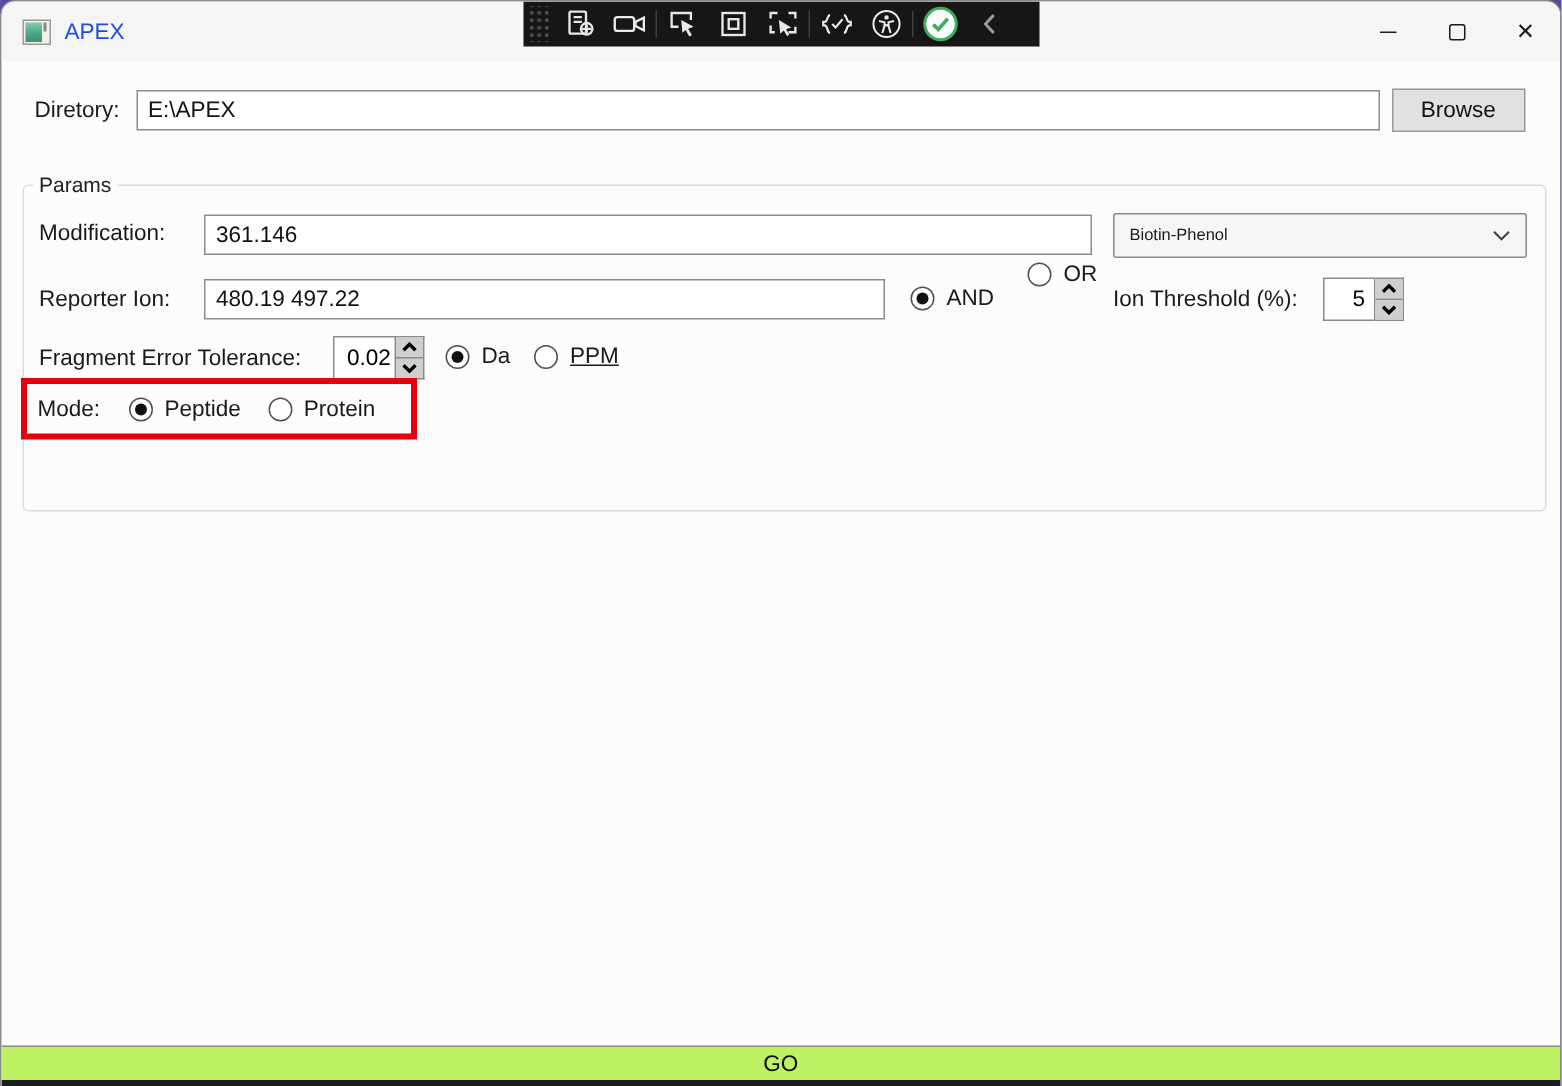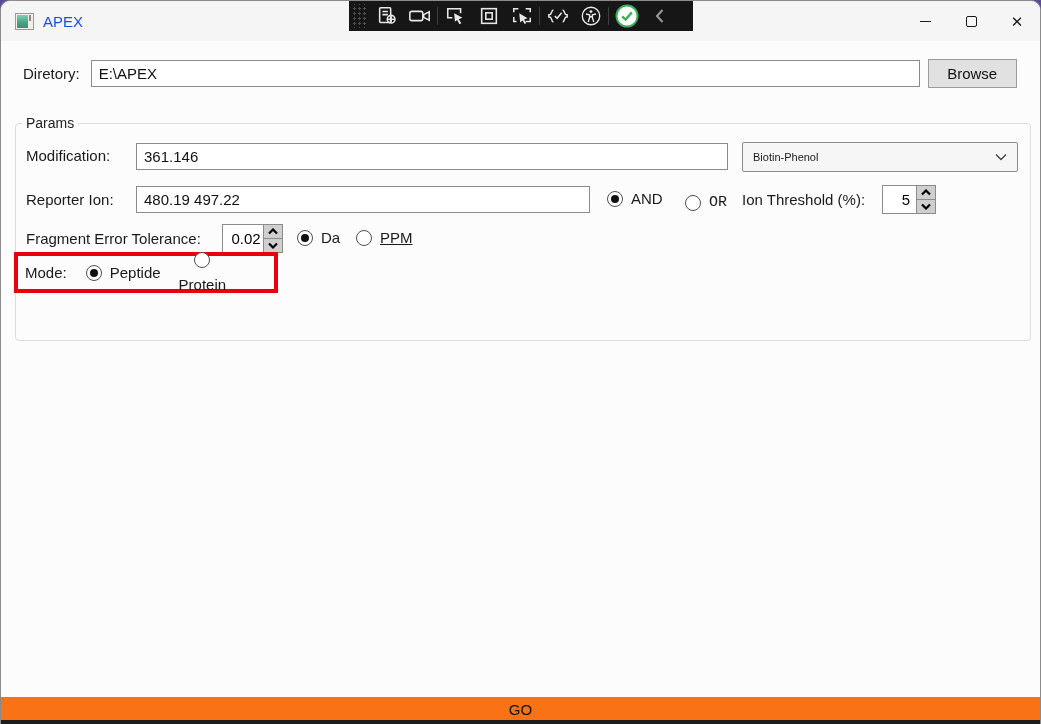--- a/index.html
+++ b/index.html
@@ -126,21 +126,21 @@
   .annotation-rect {
     position:absolute; left:13px; top:251px; width:264px; height:41px;
     border:4px solid #e8000d;
     display:flex; align-items:center;
     padding-left:7px; gap:9px;
     z-index:5;
   }
   
   .go-bar {
     position:absolute; left:0; right:0; bottom:4px; height:23px;
-    background:#f97316; border-top:1px solid #8f8f8f;
+    background:#bef264; border-top:1px solid #8f8f8f;
     display:flex; align-items:center; justify-content:center;
     font-size:15px; color:#111;
   }
   .bottom-strip {
     position:absolute; left:0; right:0; bottom:0; height:4px; background:#1d1d1d;
   }
 </style>
 </head>
 <body>
 
@@ -261,21 +261,21 @@
         <polyline points="1,1.5 6,6.5 11,1.5"></polyline>
       </svg>
     </div>
 
     <span class="lbl g-abs" style="left:10px; top:67px;">Reporter Ion:</span>
     <input class="txt-input g-abs" style="left: 120px; top: 62px; width: 454px;" value="480.19 497.22">
     <div class="radio-row g-abs" style="left:591px; top:66px;">
       <span class="radio selected"></span>
       <span>AND</span>
     </div>
-    <div class="radio-row g-abs" style="left:669px; top:70px;font-family:Liberation Mono, monospace;">
+    <div class="radio-row g-abs" style="left:669px; top:50px;">
       <span class="radio"></span>
       <span>OR</span>
     </div>
     <span class="lbl g-abs" style="left:726px; top:67px;">Ion Threshold (%):</span>
     <div class="spinner g-abs" style="left:866px; top:61px;">
       <input class="spin-value" style="width: 35px; text-align: right; padding-right: 6px;" value="5">
       <div class="spin-btns">
         <div class="spin-btn">
           <svg width="10" height="7" viewBox="0 0 10 7" fill="none" stroke="#000" stroke-width="2.2">
               <polyline points="1,5.5 5,1.5 9,5.5"></polyline>
@@ -314,21 +314,21 @@
       <span>PPM</span>
     </div>
   </div>
 
   <div class="annotation-rect">
     <span class="lbl">Mode:</span>
     <div class="radio-row" style="margin-left:10px;">
       <span class="radio selected"></span>
       <span class="lbl">Peptide</span>
     </div>
-    <div class="radio-row" style="margin-left:9px;flex-direction:column;">
+    <div class="radio-row" style="margin-left:9px;">
       <span class="radio"></span>
       <span class="lbl">Protein</span>
     </div>
   </div>
 
   <div class="go-bar">
     <span>GO</span>
   </div>
   <div class="bottom-strip"></div>
 

